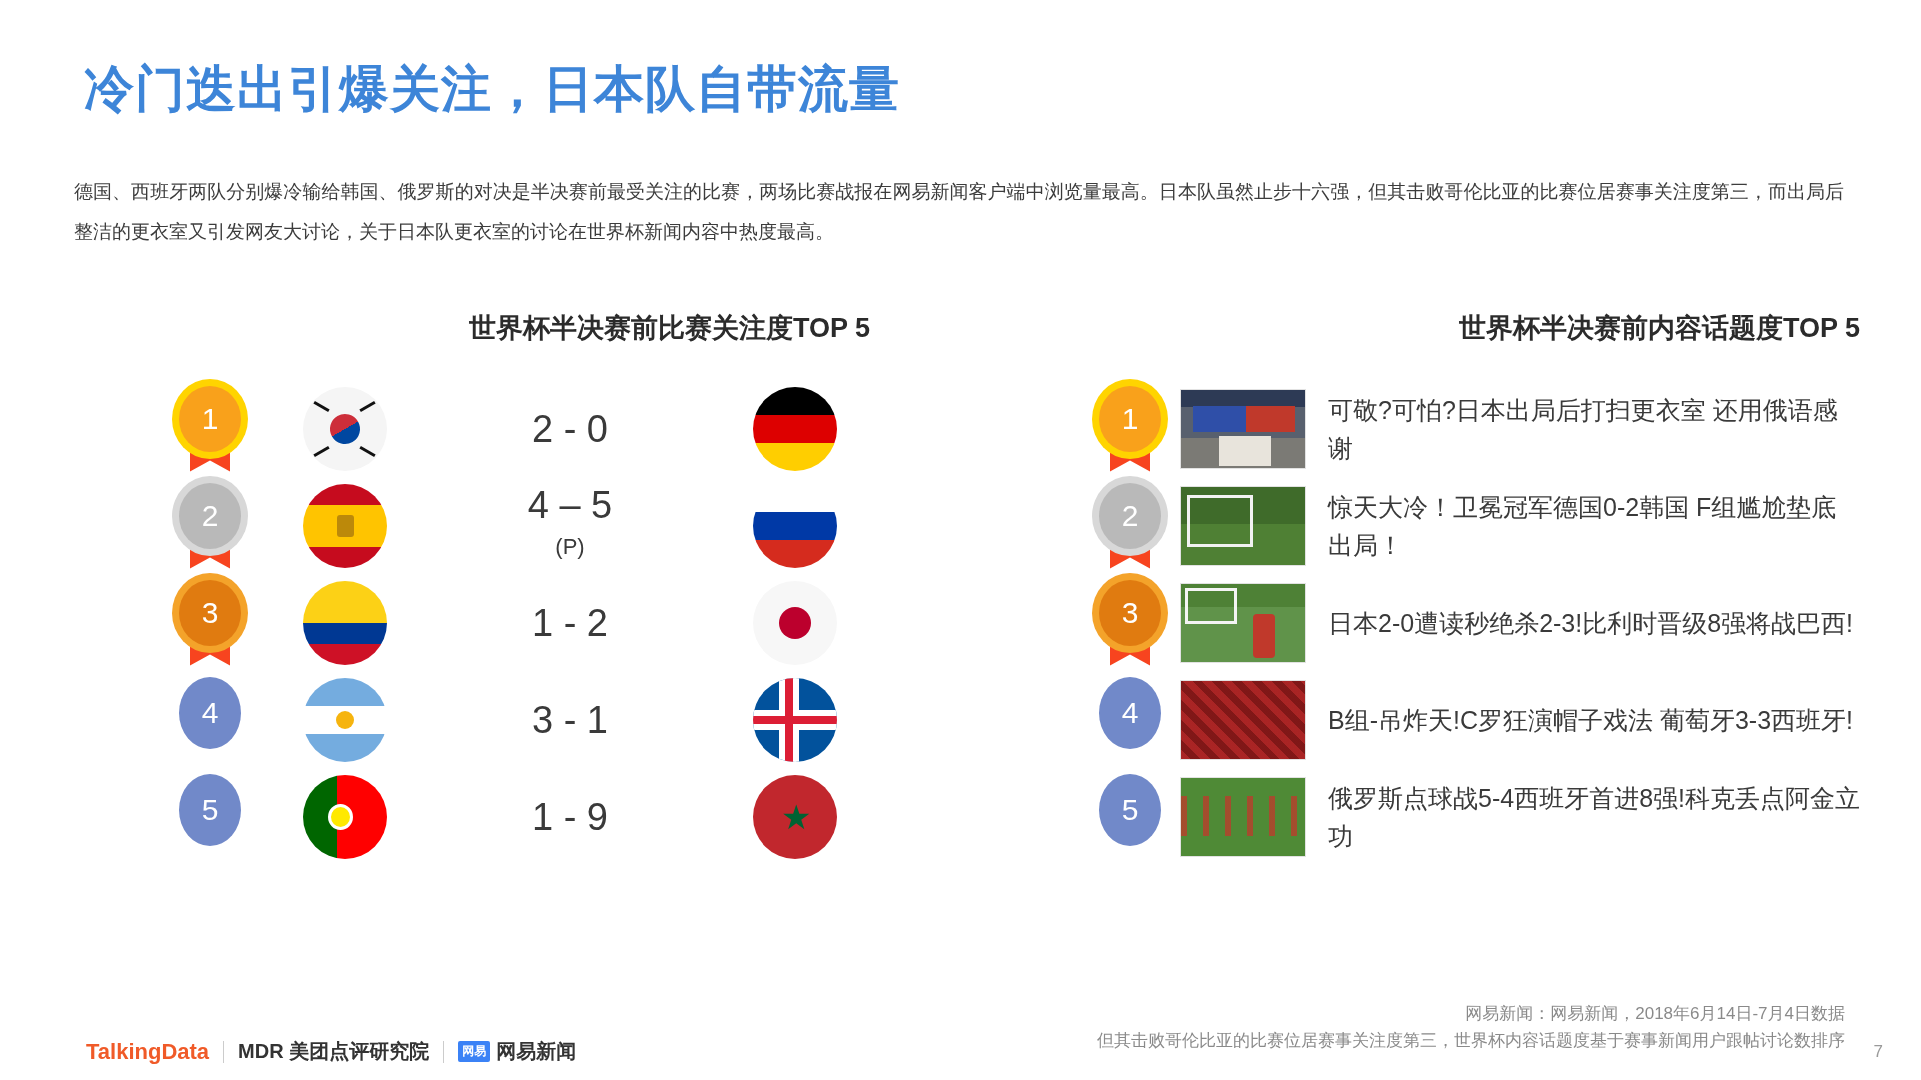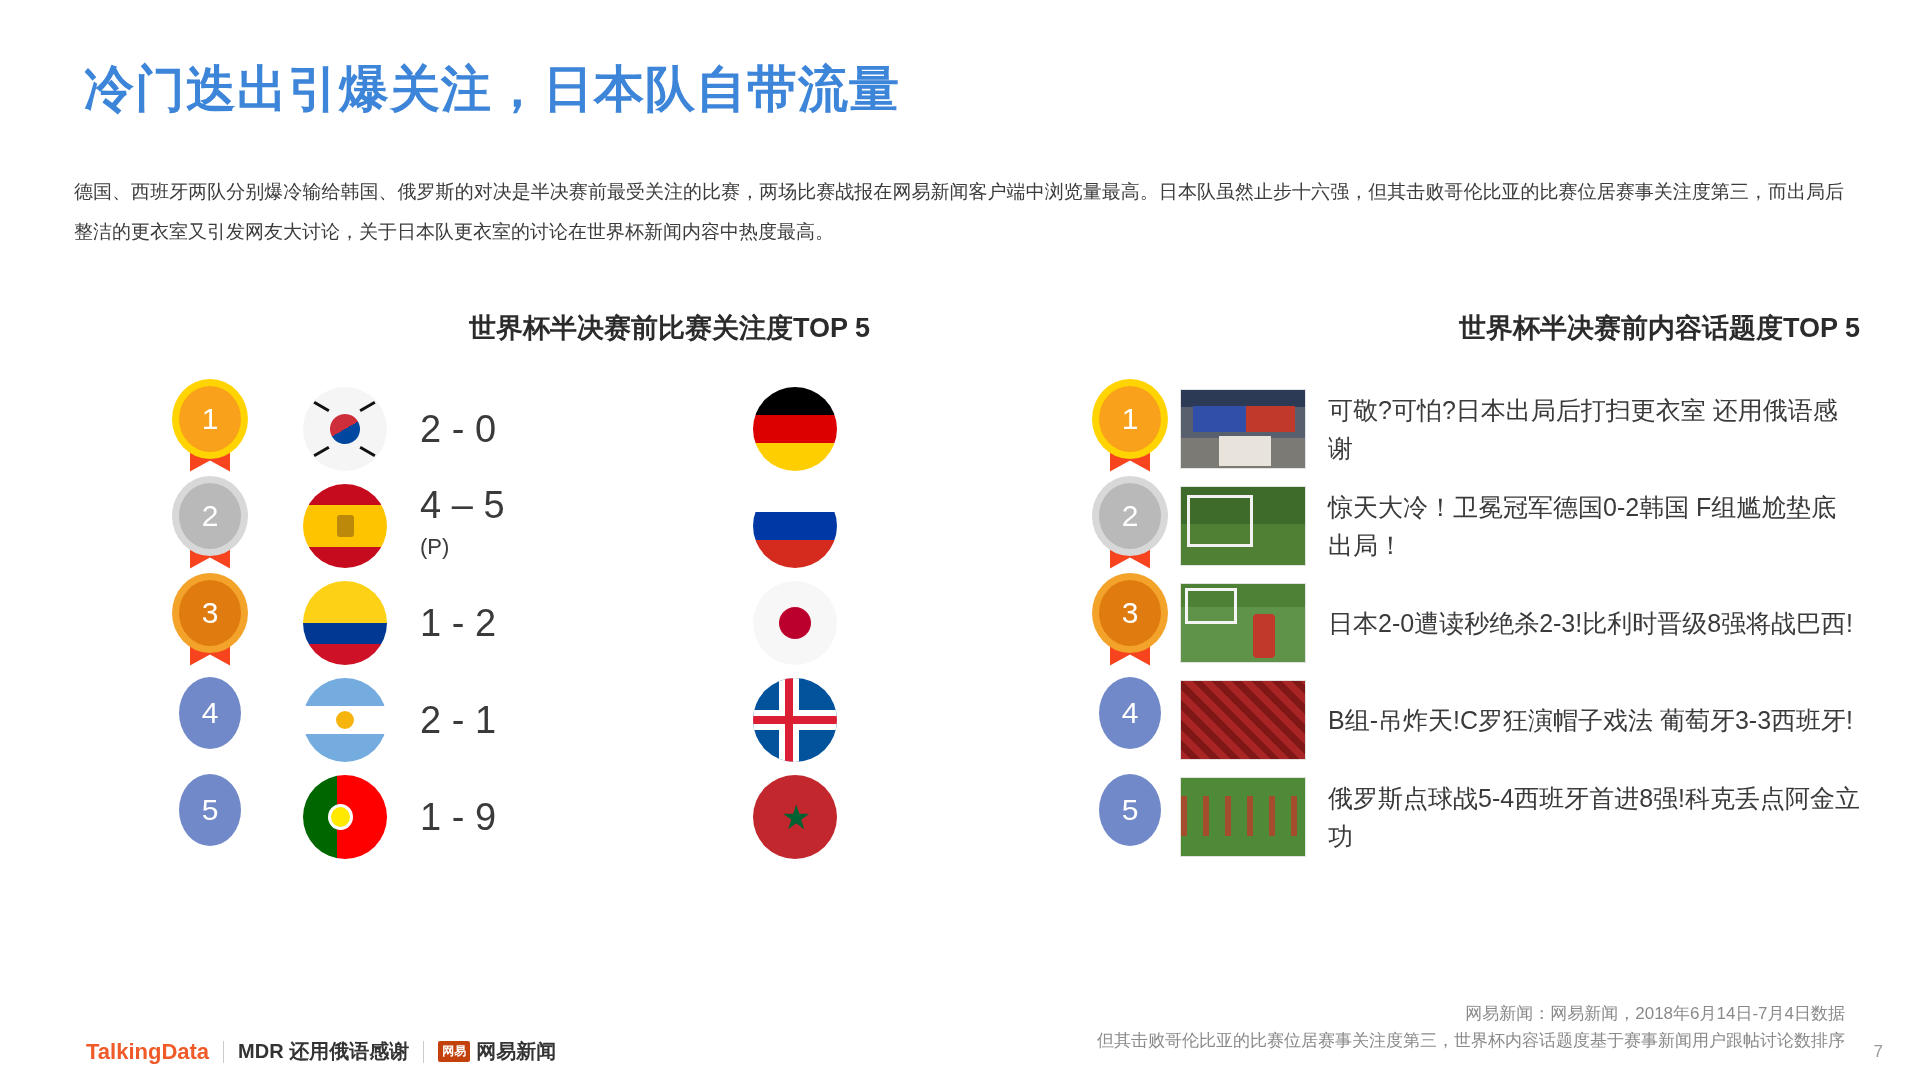--- a/index.html
+++ b/index.html
@@ -52,21 +52,21 @@
   }
 
   
   .match-row { display: flex; align-items: center; height: 97px; }
   .flag {
     width: 84px; height: 84px; border-radius: 50%;
     overflow: hidden; position: relative; flex: 0 0 84px;
     background: #f0f0f0;
   }
   .score {
-    flex: 1; text-align: left; font-size: 38px; color: #3a3a3a;
+    flex: 1; text-align: center; font-size: 38px; color: #3a3a3a;
     line-height: 40px; font-weight: 300;
   }
   .score .pen { display: block; font-size: 22px; margin-top: 2px; }
   .slot-medal { width: 120px; display: flex; justify-content: center; }
   .slot-flag  { width: 150px; display: flex; justify-content: center; }
 
   
   .f-kr { background: #f5f5f5; }
   .f-kr .kr-circle { position:absolute; left:27px; top:27px; width:30px; height:30px; border-radius:50%;
       background: linear-gradient(180deg,#cd2e3a 0 50%, #0047a0 50% 100%); transform: rotate(-30deg); }
@@ -127,21 +127,21 @@
   }
   .page-num {
     position: absolute; right: 38px; top: 1042px;
     font-size: 17px; color: #9a9a9a;
   }
   .logos { position: absolute; left: 86px; top: 1038px; display: flex; align-items: center; gap: 14px; }
   .logo-td { font-size: 22px; font-weight: bold; color: #f05a28; white-space: nowrap; }
   .logo-sep { width:1px; height:22px; background:#ccc; }
   .logo-mdr { font-size: 20px; font-weight: bold; color: #333; white-space: nowrap; }
   .logo-nt { display: flex; align-items: center; gap: 6px; font-size: 20px; font-weight: bold; color: #333; }
-  .logo-nt .box { background: #c2410c; color: #fff; font-size: 12px; padding: 2px 4px; border-radius: 2px; }
+  .logo-nt .box { background: #3b82f6; color: #fff; font-size: 12px; padding: 2px 4px; border-radius: 2px; }
 </style>
 </head>
 <body>
 
 <div class="slide">
 
   <div class="page-title">冷门迭出引爆关注，日本队自带流量</div>
   <div class="lede">德国、西班牙两队分别爆冷输给韩国、俄罗斯的对决是半决赛前最受关注的比赛，两场比赛战报在网易新闻客户端中浏览量最高。日本队虽然止步十六强，但其击败哥伦比亚的比赛位居赛事关注度第三，而出局后整洁的更衣室又引发网友大讨论，关于日本队更衣室的讨论在世界杯新闻内容中热度最高。</div>
 
   <div class="col-left">
@@ -206,21 +206,21 @@
           <div class="slot-medal">
             <div class="medal plain">
               <div class="disc">4</div>
             </div>
           </div>
           <div class="slot-flag">
             <div class="flag f-ar">
               <div class="sun"></div>
             </div>
           </div>
-          <div class="score">2 - 1</div>
+          <div class="score">3 - 1</div>
           <div class="slot-flag">
             <div class="flag f-is">
               <div class="v v1"></div>
               <div class="v v2"></div>
               <div class="r r1"></div>
               <div class="r r2"></div>
             </div>
           </div>
         </div>
         <div class="match-row">
@@ -300,21 +300,21 @@
 
   <div class="source">
     <div>网易新闻：网易新闻，2018年6月14日-7月4日数据</div>
     <div>但其击败哥伦比亚的比赛位居赛事关注度第三，世界杯内容话题度基于赛事新闻用户跟帖讨论数排序</div>
   </div>
   <div class="page-num">7</div>
 
   <div class="logos">
     <div class="logo-td">TalkingData</div>
     <div class="logo-sep"></div>
-    <div class="logo-mdr">MDR 还用俄语感谢</div>
+    <div class="logo-mdr">MDR 美团点评研究院</div>
     <div class="logo-sep"></div>
     <div class="logo-nt">
       <span class="box">网易</span>
       <span>网易新闻</span>
     </div>
   </div>
 
 </div>
 
 </body></html>

